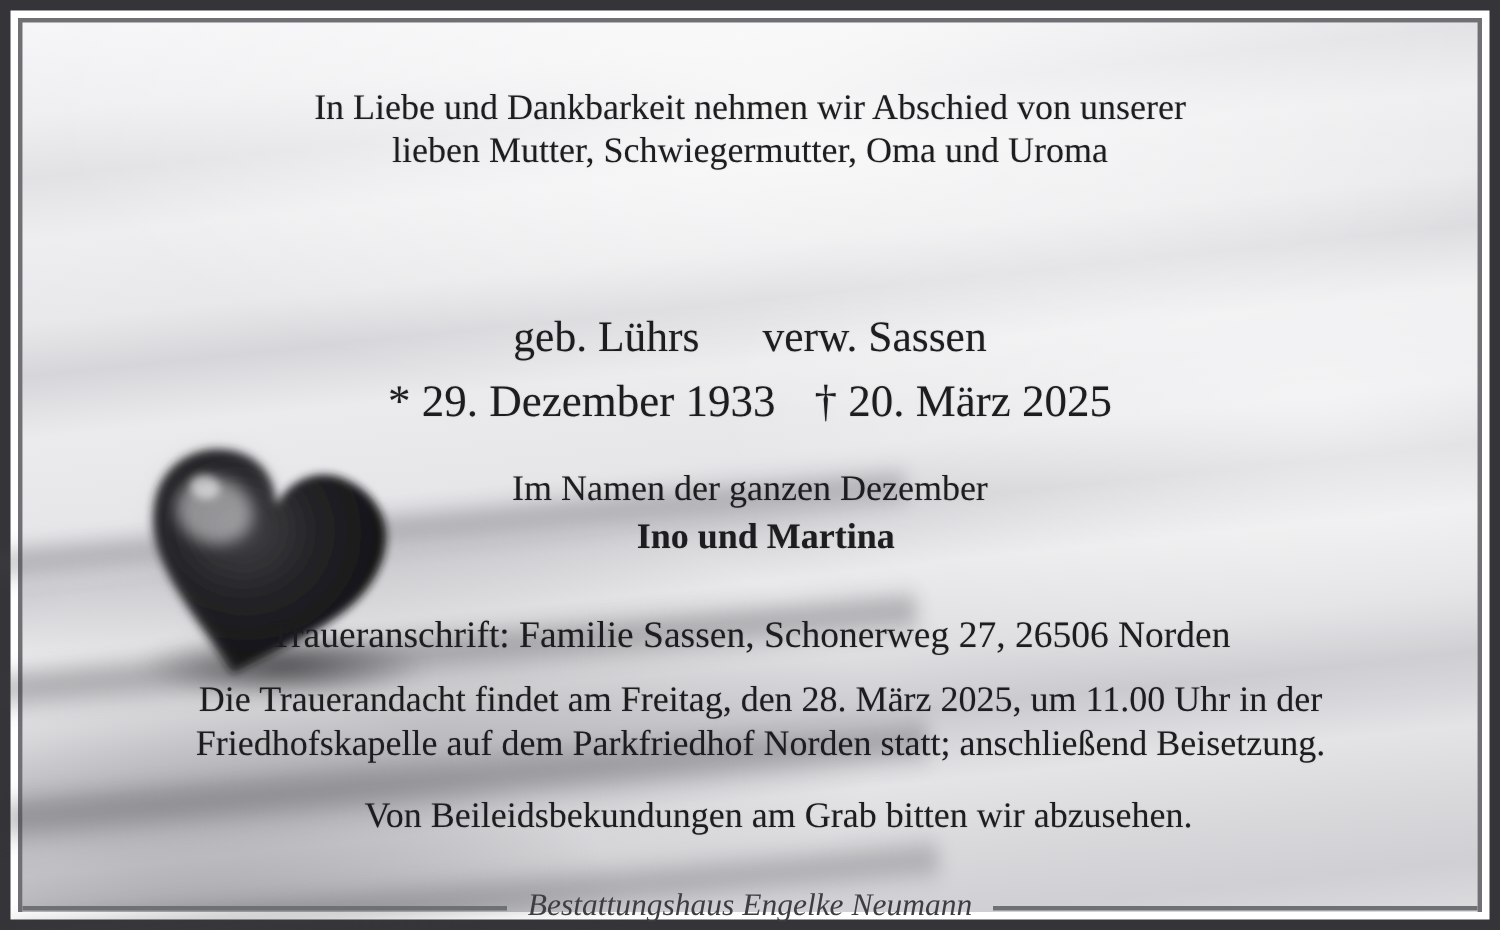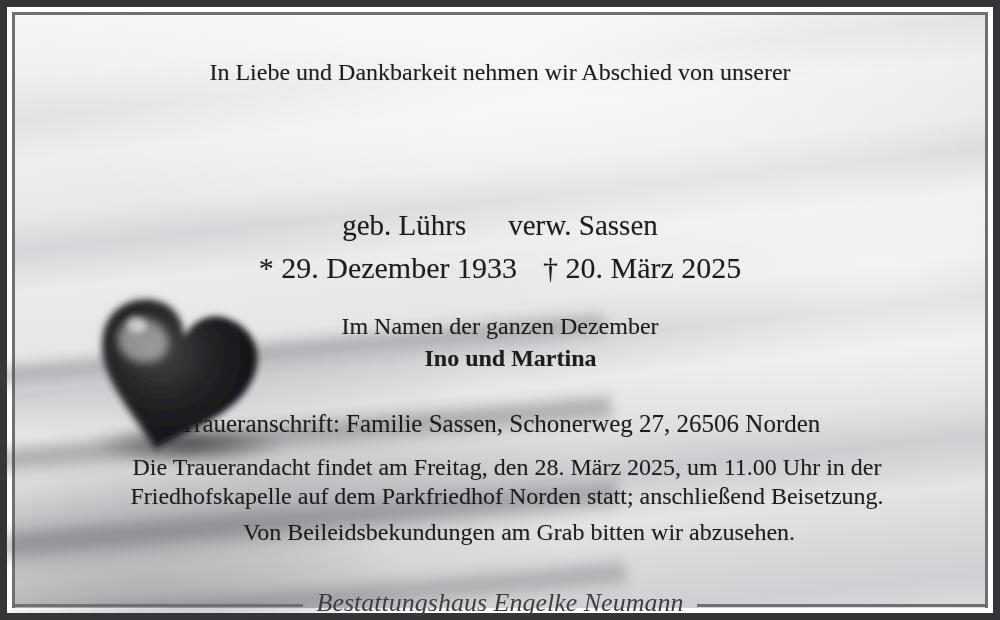--- a/index.html
+++ b/index.html
@@ -66,29 +66,29 @@
   .intro{top:43px;font-size:24px;line-height:29px;}
   .name{top:130px;font-size:51px;line-height:58px;font-weight:bold;color:#171719;}
   .subname{top:194px;font-size:29px;}
   .subname .gap, .dates .gap{display:inline-block;width:42px;}
   .dates{top:236px;font-size:30px;}
   .dates .gap{width:26px;}
   .family-intro{top:298px;font-size:24px;}
   .family-names{top:330px;font-size:24px;font-weight:bold;padding-left:21px;}
   .address{top:395px;font-size:25px;}
   .service{top:438px;font-size:24px;line-height:29px;margin-left:14px;}
-  .condolence{top:504px;font-size:24px;margin-left:38px;}
+  .condolence{top:516px;font-size:24px;margin-left:38px;}
   .footer-row{
     position:absolute;left:0;right:0;bottom:-12px;height:30px;
     display:flex;align-items:center;
   }
   .footer-rule{flex:1;height:3px;background:#6e7074;}
   .footer-name{
     margin:0 14px;
-    font-style:italic;font-size:26px;color:#3e3e42;
+    font-style:italic;font-size:21px;color:#3e3e42;
     white-space:nowrap;
     transform:translateY(-2px);
   }
 </style>
 </head>
 <body>
 
 <div class="page">
   <div class="matte">
     <div class="inner">
@@ -122,20 +122,21 @@
                    C 62,124 26,102 22,64
                    C 19,35 41,16 66,16
                    C 85,16 97,29 101,44" fill="none" stroke="#9a9a9e" stroke-width="3" opacity="0.35" filter="url(#soft)"></path>
           <ellipse cx="62" cy="58" rx="26" ry="22" fill="#f2f2f4" opacity="0.5" filter="url(#soft)"></ellipse>
           <ellipse cx="52" cy="44" rx="10" ry="8" fill="#ffffff" opacity="0.55" filter="url(#soft2)"></ellipse>
         </g>
       </svg>
 
       <div class="txt intro">
         <div>In Liebe und Dankbarkeit nehmen wir Abschied von unserer</div>
+        <div>lieben Mutter, Schwiegermutter, Oma und Uroma</div>
       </div>
 
 
       <div class="txt subname">
         <span>geb. Lührs</span><span class="gap"></span><span>verw. Sassen</span>
       </div>
 
       <div class="txt dates">
         <span>* 29. Dezember 1933</span><span class="gap"></span><span>† 20. März 2025</span>
       </div>

